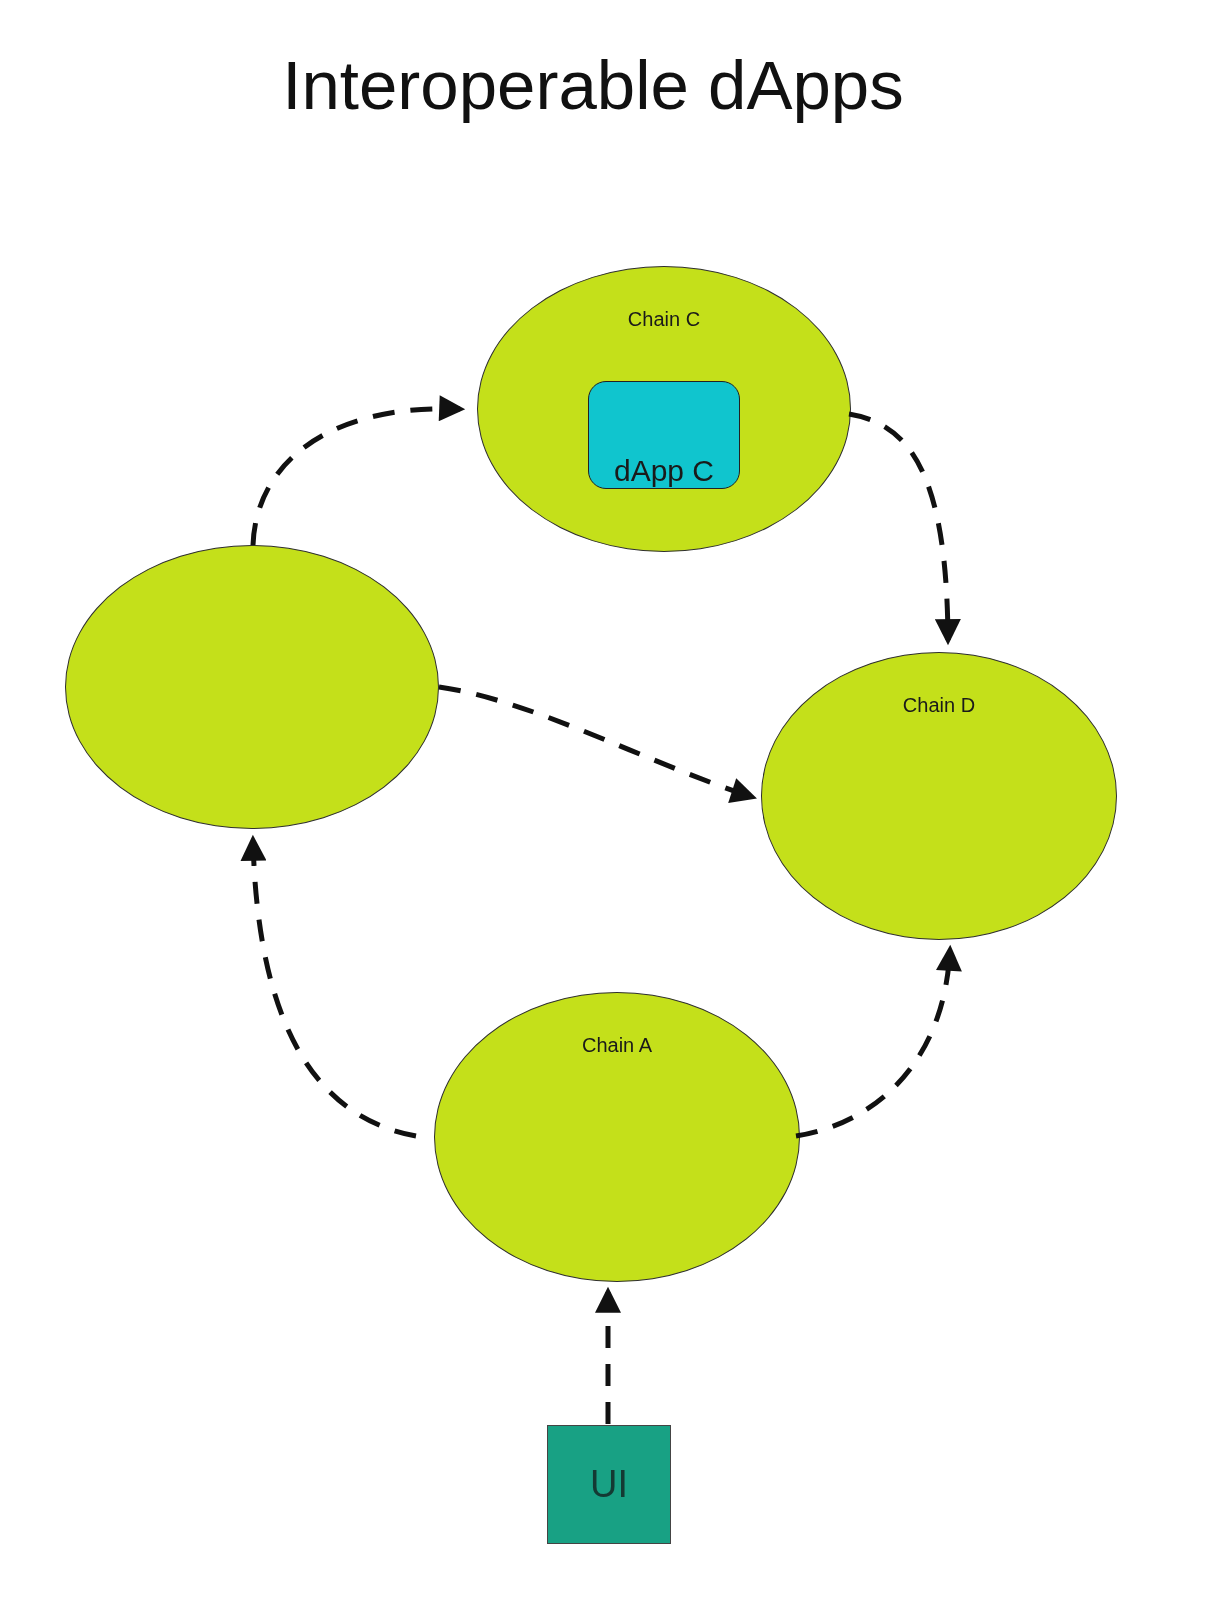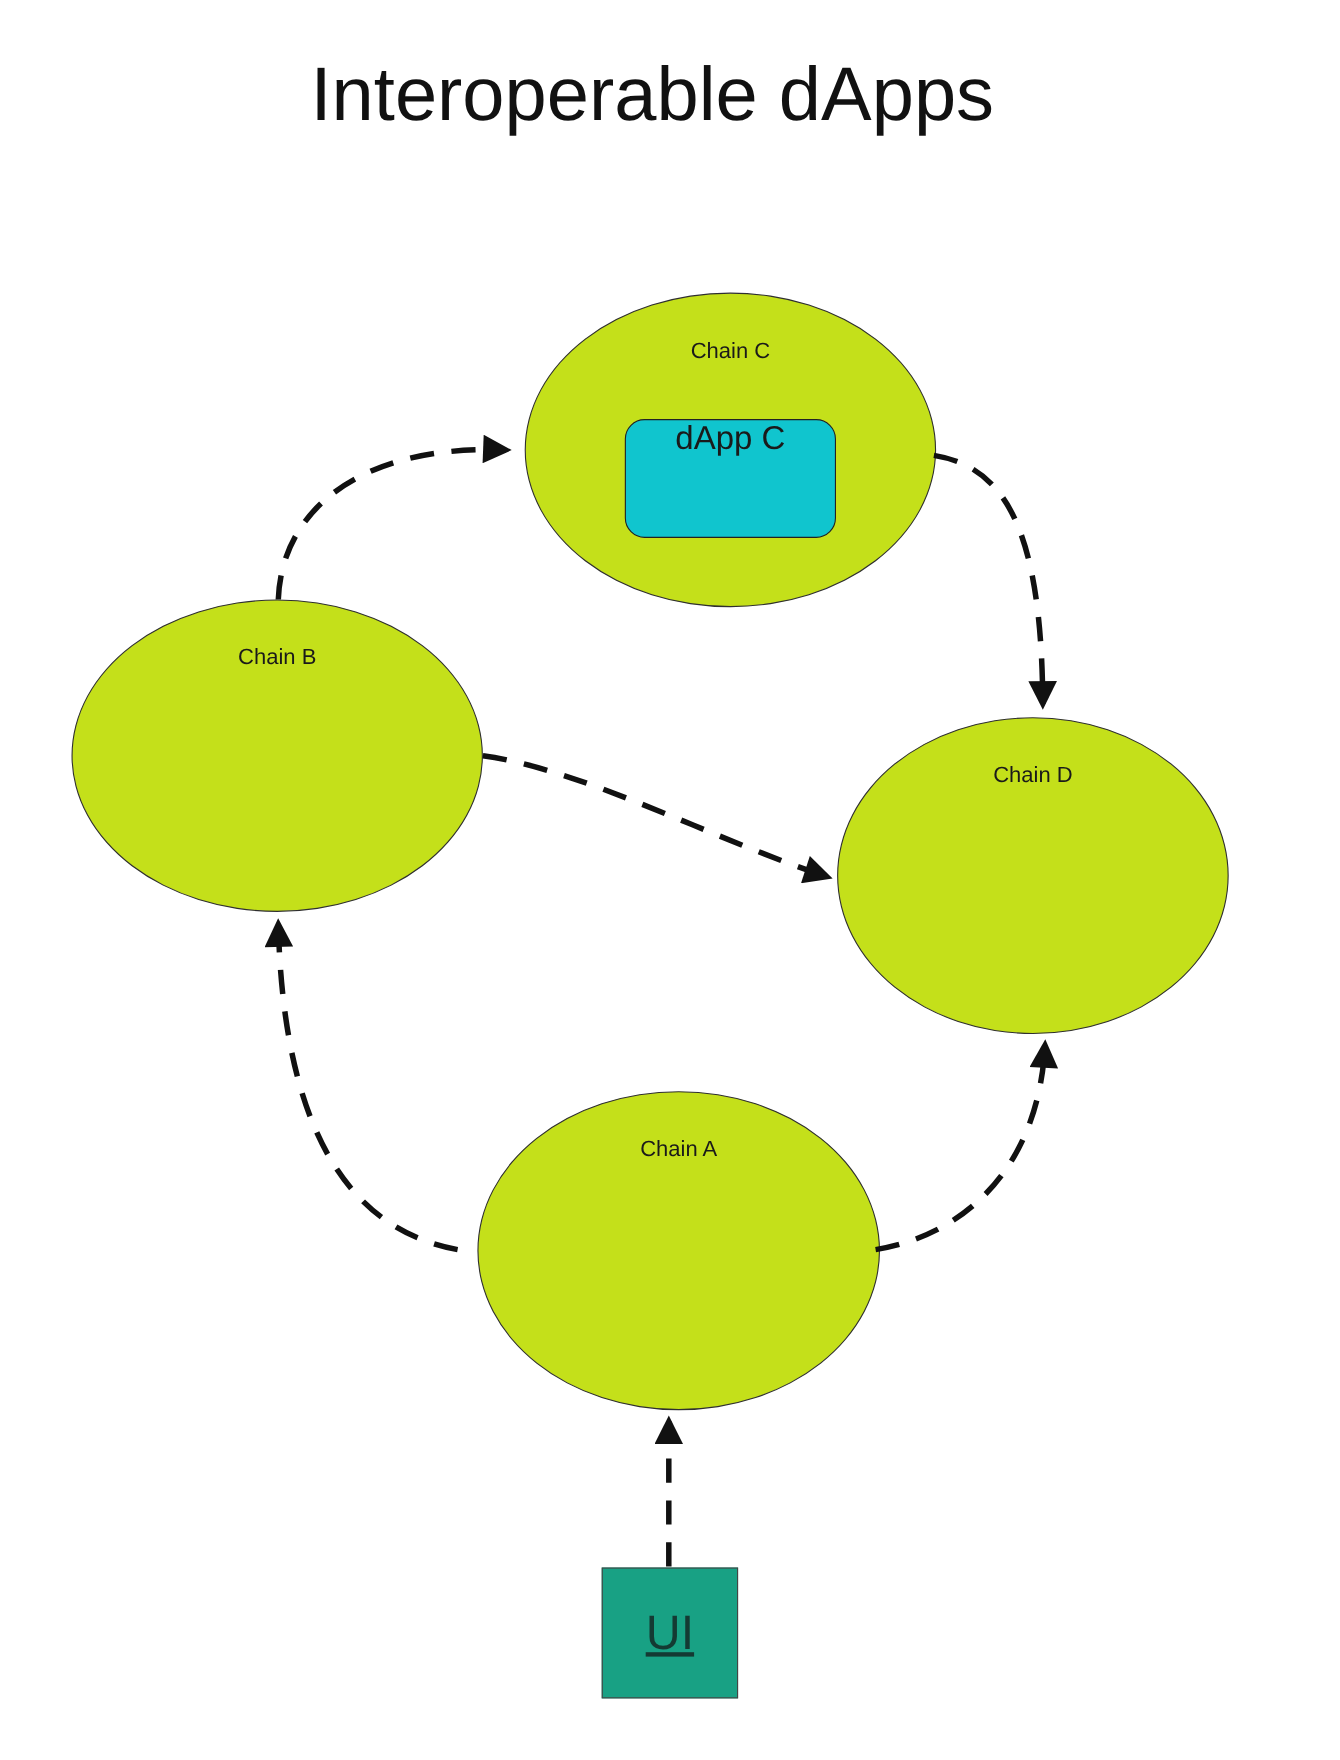--- a/index.html
+++ b/index.html
@@ -69,52 +69,51 @@
     text-align:center;
     font-size:20px;
     line-height:30px;
     color:var(--text);
   }
   .app-box{
     position:absolute;
     top:114px;
     left:50%;
     transform:translateX(-50%);
-    width:192px;
+    width:152px;
     height:108px;
     border-radius:18px;
     background:var(--app-fill);
     border:1.5px solid var(--app-border);
     box-sizing:border-box;
     display:flex;
-    align-items:flex-start;
+    align-items:flex-end;
     justify-content:center;
     font-size:30px;
     color:var(--text);
   }
   .chain-c{ left:477px; top:266px; width:374px; height:286px; }
   .chain-b{ left:65px;  top:545px; width:374px; height:284px; }
   .chain-d{ left:761px; top:652px; width:356px; height:288px; }
   .chain-a{ left:434px; top:992px; width:366px; height:290px; }
   .ui-box{
     position:absolute;
     left:547px;
     top:1425px;
     width:124px;
     height:119px;
     background:var(--ui-fill);
     border:1.5px solid var(--ui-border);
     box-sizing:border-box;
     display:flex;
     align-items:center;
     justify-content:center;
-    font-size:44px;
+    font-size:38px;
     color:#143a33;
     z-index:2;
-    text-decoration:underline;
   }
 </style>
 </head>
 <body>
 
 <div class="canvas">
 
   <div class="title">Interoperable dApps</div>
 
   <svg class="arrows" width="1218" height="1600" viewBox="0 0 1218 1600" aria-hidden="true">
@@ -132,21 +131,20 @@
   </svg>
 
   <div class="chain chain-c">
     <div class="chain-label">Chain C</div>
     <div class="app-box">
       <span>dApp C</span>
     </div>
   </div>
 
   <div class="chain chain-b">
-    <div class="chain-label">Chain B</div>
   </div>
 
   <div class="chain chain-d">
     <div class="chain-label">Chain D</div>
   </div>
 
   <div class="chain chain-a">
     <div class="chain-label">Chain A</div>
   </div>
 

